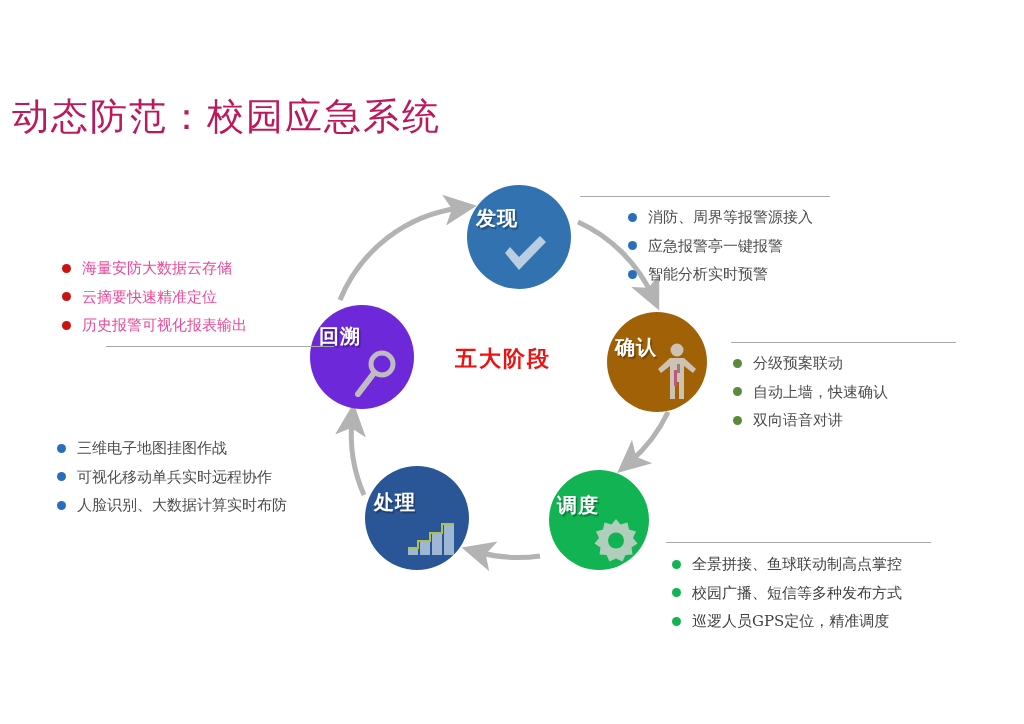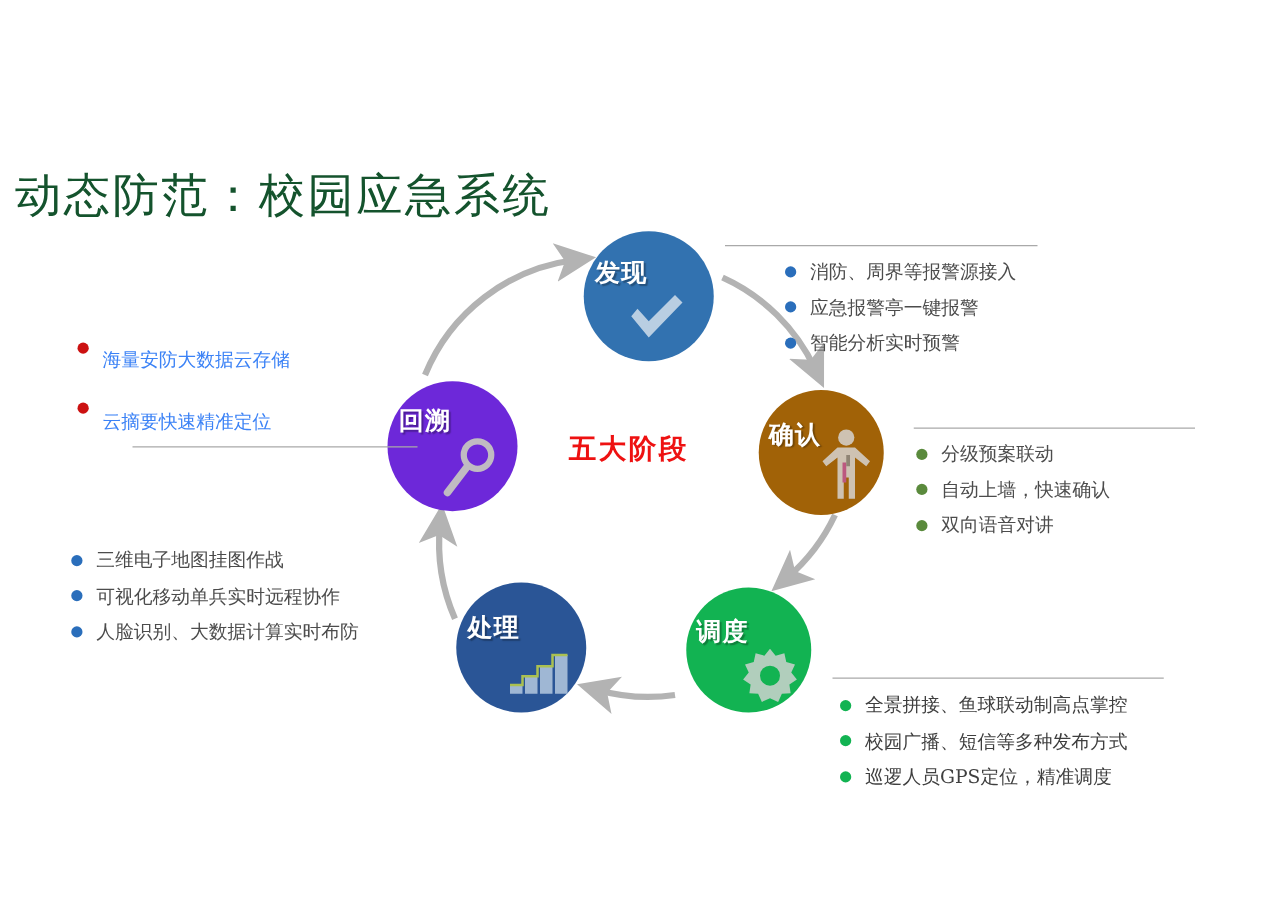--- a/index.html
+++ b/index.html
@@ -25,23 +25,22 @@
   }
 
   
   #page-title {
     position: absolute;
     left: 12px;
     top: 92px;
     font-family: Liberation Mono, monospace;
     font-size: 37px;
     letter-spacing: 2px;
-    color: #14532d;
+    color: #be185d;
     white-space: nowrap;
-    margin-top: 40px;
   }
 
   
   #diagram {
     position: absolute;
     left: 0;
     top: 0;
     width: 1024px;
     height: 724px;
   }
@@ -155,21 +154,21 @@
 
   #group-huisu { left: 62px; top: 260px; }
   #group-huisu .group-rule-bottom {
     width: 228px;
     margin-left: 44px;
     margin-top: 2px;
     height: 0;
     border-top: 1px solid #a9a9a9;
   }
   #group-huisu .bullet-dot { background: #cc1111; }
-  #group-huisu .bullet-text { color: #3b82f6; margin-top: 20px; }
+  #group-huisu .bullet-text { color: #ec4899; }
 
   #group-chuli { left: 57px; top: 440px; }
   #group-chuli .bullet-dot { background: #2a6ebb; }
   #group-chuli .bullet-text { color: #4c4c4c; }
 </style>
 </head>
 <body>
 
 <div id="slide">
 
@@ -302,20 +301,24 @@
 
   <div class="bullet-group" id="group-huisu">
     <div class="bullet-row">
       <span class="bullet-dot"></span>
       <span class="bullet-text">海量安防大数据云存储</span>
     </div>
     <div class="bullet-row">
       <span class="bullet-dot"></span>
       <span class="bullet-text">云摘要快速精准定位</span>
     </div>
+    <div class="bullet-row">
+      <span class="bullet-dot"></span>
+      <span class="bullet-text">历史报警可视化报表输出</span>
+    </div>
     <div class="group-rule-bottom"></div>
   </div>
 
   <div class="bullet-group" id="group-chuli">
     <div class="bullet-row">
       <span class="bullet-dot"></span>
       <span class="bullet-text">三维电子地图挂图作战</span>
     </div>
     <div class="bullet-row">
       <span class="bullet-dot"></span>

